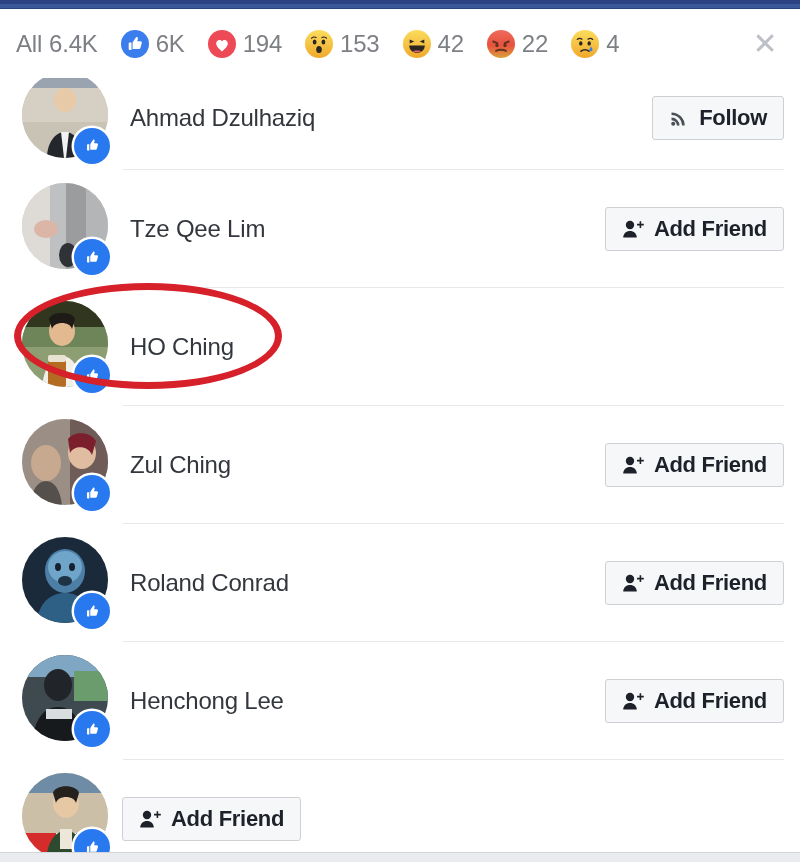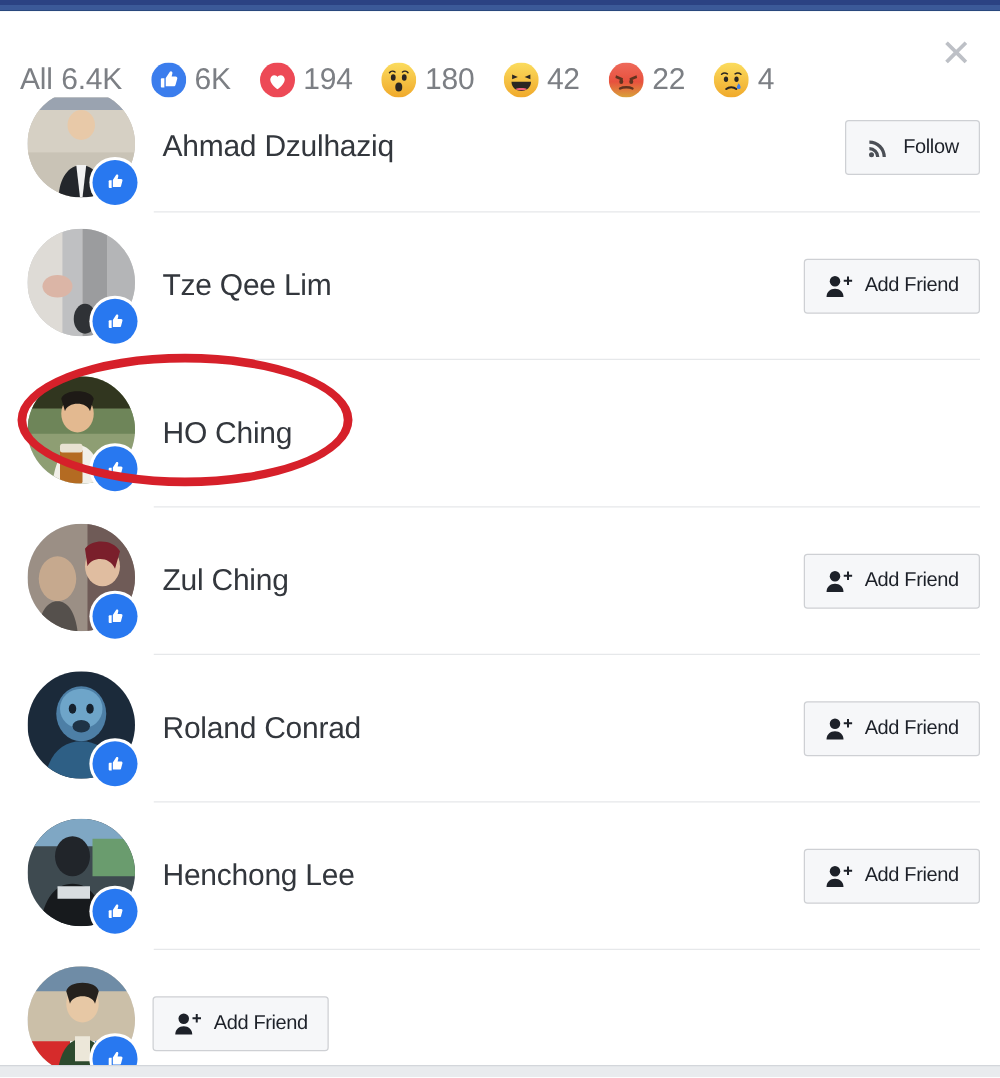--- a/index.html
+++ b/index.html
@@ -53,21 +53,21 @@
     height: 843px;
     background: #ffffff;
     overflow: hidden;
   }
 
   
   .tabbar {
     position: relative;
     height: 69px;
     display: flex;
-    align-items: flex-end;
+    align-items: center;
     padding-left: 16px;
     padding-right: 14px;
     background: #ffffff;
   }
 
   .tab {
     display: flex;
     align-items: center;
     gap: 7px;
     margin-right: 23px;
@@ -188,22 +188,22 @@
     flex: 0 0 auto;
     display: inline-flex;
     align-items: center;
     gap: 10px;
     height: 44px;
     padding: 0 16px;
     background: #f6f7f9;
     border: 1px solid #ced0d4;
     border-radius: 3px;
     color: #1d2129;
-    font-size: 16px;
-    font-weight: 400;
+    font-size: 22px;
+    font-weight: 700;
     letter-spacing: -0.3px;
     cursor: pointer;
     white-space: nowrap;
   }
   .action-btn svg { display: block; flex: 0 0 auto; }
 
   
   .annotation {
     position: absolute;
     left: 14px;
@@ -265,21 +265,21 @@
             </linearGradient>
               </defs>
             <circle cx="14" cy="14" r="14" fill="url(#gWow)"></circle>
             <ellipse cx="9.6" cy="12" rx="1.9" ry="2.6" fill="#2b2622"></ellipse>
             <ellipse cx="18.4" cy="12" rx="1.9" ry="2.6" fill="#2b2622"></ellipse>
             <ellipse cx="14" cy="19.5" rx="2.8" ry="3.6" fill="#2b2622"></ellipse>
             <path d="M6.6 8.2c1.1-1.3 3.2-1.5 4.4-.6" stroke="#2b2622" stroke-width="1.2" fill="none" stroke-linecap="round"></path>
             <path d="M21.4 8.2c-1.1-1.3-3.2-1.5-4.4-.6" stroke="#2b2622" stroke-width="1.2" fill="none" stroke-linecap="round"></path>
           </svg>
         </span>
-        <span class="tab-count">180</span>
+        <span class="tab-count">153</span>
       </div>
 
       <div class="tab">
         <span class="emoji">
           <svg viewBox="0 0 28 28" xmlns="http://www.w3.org/2000/svg">
             <defs>
                 <linearGradient id="gHa" x1="0" y1="0" x2="0" y2="1">
               <stop offset="0" stop-color="#fbdc5e"></stop>
                   <stop offset="1" stop-color="#f0a92b"></stop>
             </linearGradient>

